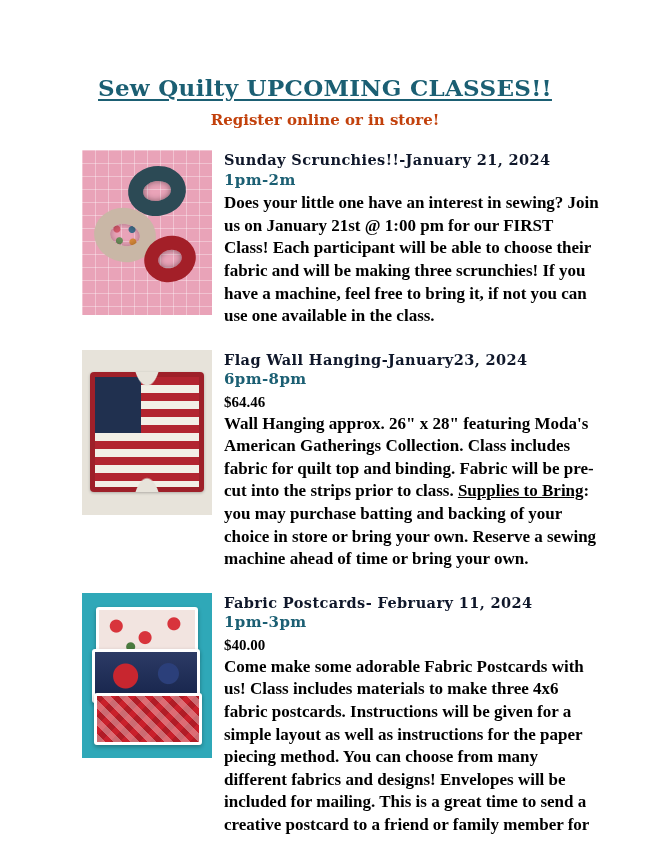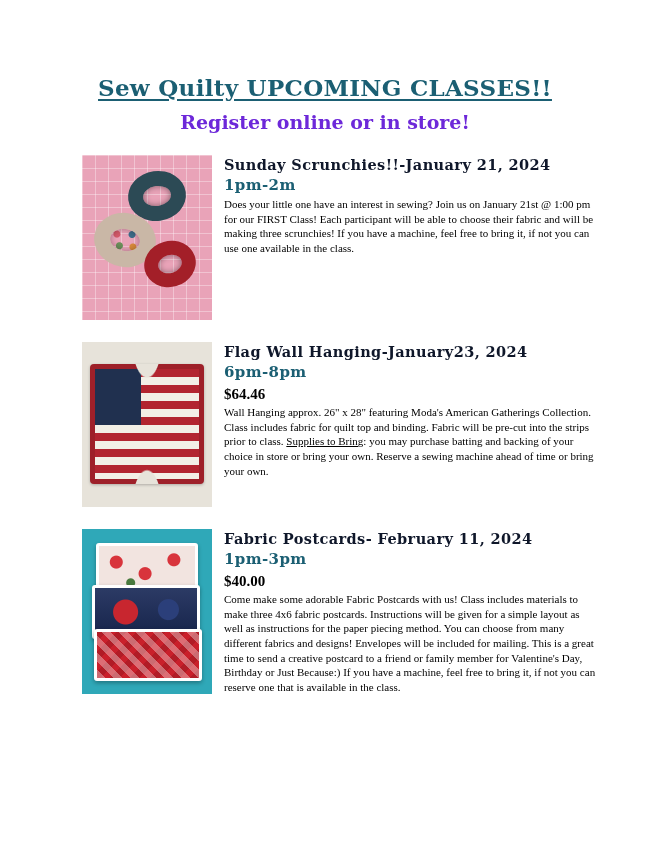--- a/index.html
+++ b/index.html
@@ -31,23 +31,23 @@
     font-weight: bold;
     color: #1b5f73;
     letter-spacing: 0.3px;
     text-decoration: underline;
     text-underline-offset: 3px;
     margin: 0;
     line-height: 1.2;
   }
   .subtitle {
     font-family: "DejaVu Serif", serif;
-    font-size: 19px;
-    font-weight: bold;
-    color: #6d28d9;
+    font-size: 15px;
+    font-weight: bold;
+    color: #c2410c;
     margin: 9px 0 0 0;
     line-height: 1.25;
   }
   .site {
     font-family: "DejaVu Serif", serif;
     font-size: 15px;
     font-weight: bold;
     color: #1b5f73;
     margin: 5px 0 0 0;
     line-height: 1.25;
@@ -99,22 +99,22 @@
   .class-price {
     font-family: "Liberation Serif", serif;
     font-size: 15px;
     font-weight: bold;
     color: #000;
     margin: 3px 0 2px 0;
     line-height: 1.2;
   }
   .class-desc {
     font-family: "Liberation Serif", serif;
-    font-size: 11px;
-    font-weight: normal;
+    font-size: 17px;
+    font-weight: bold;
     color: #000;
     line-height: 1.33;
     margin: 0;
     text-align: left;
   }
   .underline-seg {
     text-decoration: underline;
   }
 
   

